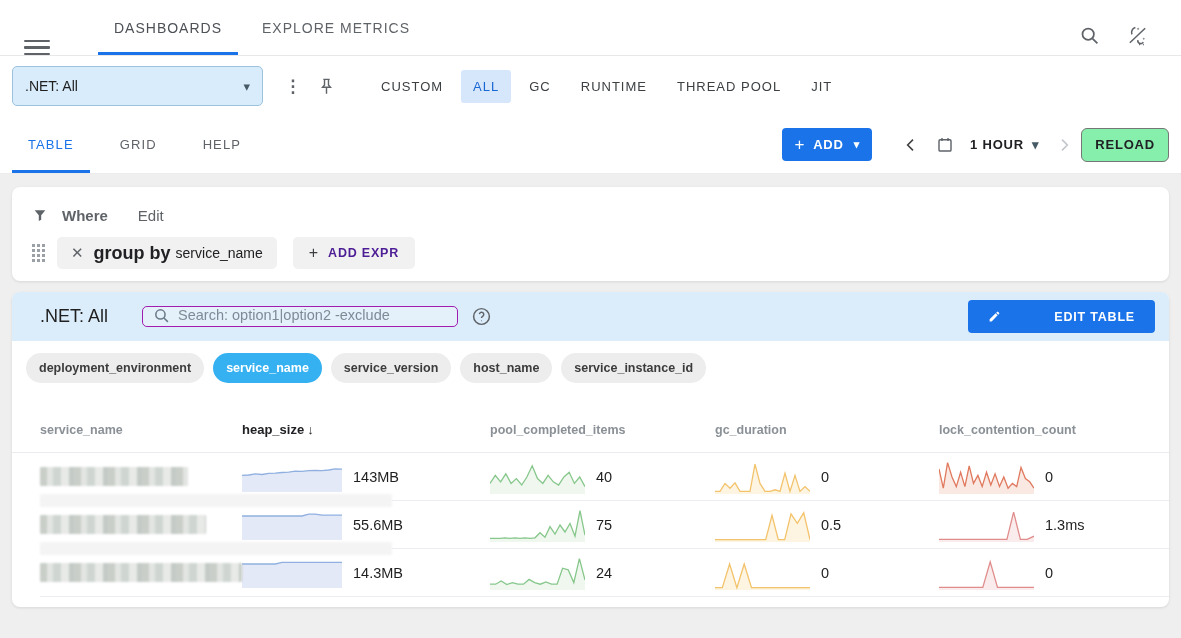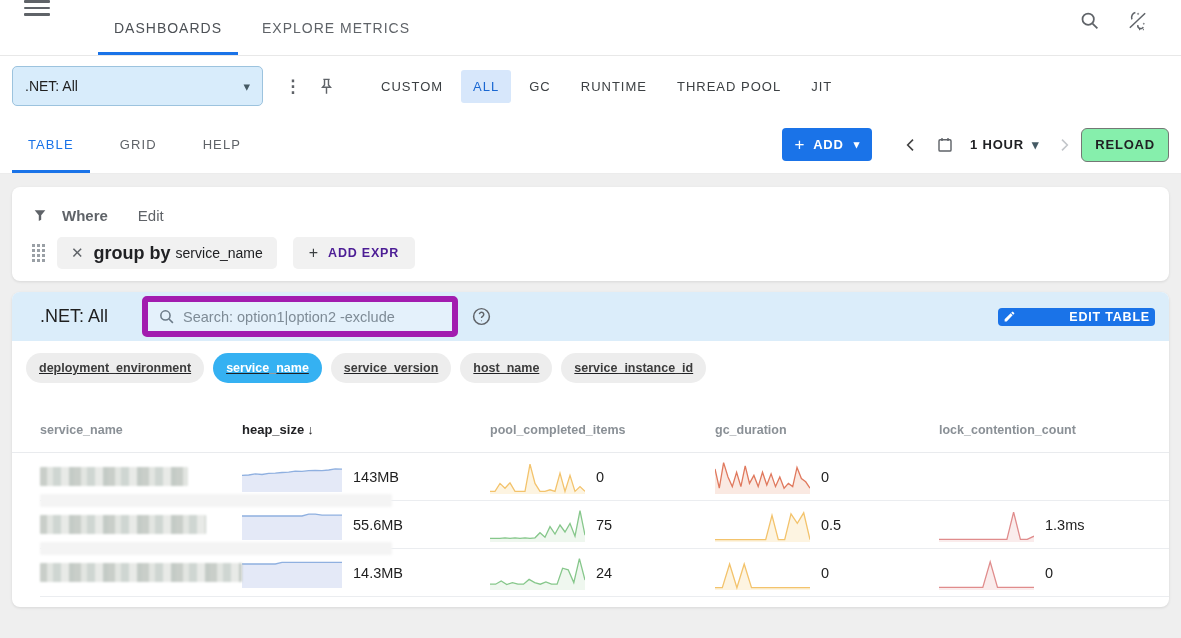--- a/index.html
+++ b/index.html
@@ -2,21 +2,21 @@
 <html><head>
 <meta charset="utf-8">
 <style>
   * { margin:0; padding:0; box-sizing:border-box; }
   html,body { width:1181px; height:638px; overflow:hidden; }
   body { font-family:"Liberation Sans", sans-serif; background:#efefef; color:#202124; }
 
   
   .white-head { background:#fff; }
 
-  .topbar { height:56px; display:flex; align-items:flex-start; border-bottom:1px solid #e8e8e8; padding:0 24px; }
+  .topbar { height:56px; display:flex; align-items:flex-end; border-bottom:1px solid #e8e8e8; padding:0 24px; }
   .hamburger { width:26px; display:flex; flex-direction:column; gap:4px; cursor:pointer; margin-right:48px; }
   .hamburger span { height:2.5px; background:#5f6368; border-radius:1px; }
   .top-tabs { display:flex; height:100%; }
   .top-tab { display:flex; align-items:center; padding:0 16px; margin-right:8px; font-size:14px; font-weight:500;
              letter-spacing:1px; color:#5f6368; border-bottom:3px solid transparent; padding-top:3px; cursor:pointer; }
   .top-tab.active { border-bottom-color:#1a73e8; color:#4d5156; }
   .top-spacer { flex:1; }
   .icon-btn { width:40px; height:40px; display:flex; align-items:center; justify-content:center; cursor:pointer; color:#5f6368; }
   .icon-btn + .icon-btn { margin-left:8px; }
 
@@ -69,33 +69,33 @@
   .expr-chip .x { color:#5f6368; font-size:15px; margin-right:10px; }
   .expr-chip .bold { font-weight:700; font-size:18px; color:#202124; }
   .expr-chip .plain { font-weight:400; font-size:14px; color:#202124; margin-left:5px; }
   .addexpr-chip { display:flex; align-items:center; background:#f1f1f1; border-radius:5px; height:32px; padding:0 16px; cursor:pointer; }
   .addexpr-chip .plus { font-size:16px; color:#3c4043; margin-right:10px; font-weight:400; }
   .addexpr-chip .lbl { font-size:12.5px; font-weight:700; letter-spacing:0.8px; color:#4c1d95; }
 
   
   .tc-header { background:#dbedfa; border-radius:8px 8px 0 0; height:49px; display:flex; align-items:center; padding:0 14px 0 28px; }
   .tc-title { font-size:18px; color:#1f1f1f; margin-right:34px; }
-  .search-box { width:316px; height:41px; border:6px solid #a21caf; border-radius:5px; display:flex; align-items:center;
+  .search-box { width:316px; height:21px; border:1px solid #a21caf; border-radius:5px; display:flex; align-items:flex-start;
                 padding:0 10px; background:rgba(255,255,255,0.25); }
   .search-box input { border:none; outline:none; background:transparent; flex:1; font-size:14.5px; color:#333;
                       font-family:inherit; margin-left:8px; }
   .search-box input::placeholder { color:#7e8b96; }
   .help-btn { width:34px; height:34px; margin-left:6px; display:flex; align-items:center; justify-content:center;
               color:#5f6368; cursor:pointer; }
   .tc-spacer { flex:1; }
-  .edit-table-btn { background:#1a73e8; border:none; color:#fff; height:18px; border-radius:4px; display:flex; align-items:center;
-                    padding:0 5px; font-size:12.5px; font-weight:700; letter-spacing:0.8px; cursor:pointer; font-family:inherit;gap:44px; }
+  .edit-table-btn { background:#1a73e8; border:none; color:#fff; height:33px; border-radius:4px; display:flex; align-items:center;
+                    padding:0 20px; font-size:12.5px; font-weight:700; letter-spacing:0.8px; cursor:pointer; font-family:inherit;gap:44px; }
   .edit-table-btn svg { margin-right:9px; }
 
-  .attr-chips { display:flex; align-items:center; padding:12px 14px;text-decoration:underline; }
+  .attr-chips { display:flex; align-items:center; padding:12px 14px; }
   .attr-chip { height:30px; border-radius:15px; background:#ededed; color:#3c3c3c; font-size:12.5px; font-weight:700;
                display:flex; align-items:center; padding:0 13px; margin-right:9px; cursor:pointer; }
   .attr-chip.active { background:#35b1f2; color:#fff; }
 
   .t-grid-head, .t-row { display:grid; grid-template-columns:202px 248px 225px 224px 1fr; align-items:center; }
   .t-grid-head { height:46px; margin-top:12px; padding-left:28px; border-bottom:1px solid #e9ebee; }
   .th { font-size:12.5px; font-weight:600; color:#8a9096; }
   .th.sorted { font-weight:700; color:#202124; font-size:13px; }
   .th .arrow { font-weight:700; margin-left:3px; font-size:13px; }
   .t-rows { padding-left:28px; padding-bottom:10px; }
@@ -296,20 +296,27 @@
           </div>
           <div class="metric-cell">
             <svg width="100" height="30" viewBox="0 0 100 30">
               <polygon points="0,30 0.0,13.3 6.7,13.0 13.3,11.9 20.0,12.5 26.7,11.4 33.3,11.1 40.0,10.5 46.7,10.2 53.3,9.1 60.0,9.4 66.7,8.6 73.3,8.3 80.0,8.6 86.7,8.0 93.3,6.9 100.0,7.2 100,30" fill="#e4e9f7"></polygon>
               <polyline points="0.0,13.3 6.7,13.0 13.3,11.9 20.0,12.5 26.7,11.4 33.3,11.1 40.0,10.5 46.7,10.2 53.3,9.1 60.0,9.4 66.7,8.6 73.3,8.3 80.0,8.6 86.7,8.0 93.3,6.9 100.0,7.2" fill="none" stroke="#8fb0e0" stroke-width="1.3"></polyline>
             </svg>
             <span class="mval">143MB</span>
           </div>
           <div class="metric-cell">
             <svg width="95" height="34" viewBox="0 0 95 34">
+              <polygon points="0,34 0.0,23.4 5.3,15.4 10.6,21.8 15.8,13.8 21.1,23.4 26.4,18.6 31.7,25.0 36.9,17.0 42.2,5.8 47.5,18.6 52.8,23.4 58.1,15.4 63.3,21.8 68.6,25.0 73.9,17.0 79.2,12.2 84.4,23.4 89.7,17.0 95.0,26.6 95,34" fill="#eff7ef"></polygon>
+              <polyline points="0.0,23.4 5.3,15.4 10.6,21.8 15.8,13.8 21.1,23.4 26.4,18.6 31.7,25.0 36.9,17.0 42.2,5.8 47.5,18.6 52.8,23.4 58.1,15.4 63.3,21.8 68.6,25.0 73.9,17.0 79.2,12.2 84.4,23.4 89.7,17.0 95.0,26.6" fill="none" stroke="#86c78b" stroke-width="1.3"></polyline>
+            </svg>
+            <span class="mval">40</span>
+          </div>
+          <div class="metric-cell">
+            <svg width="95" height="34" viewBox="0 0 95 34">
               <polygon points="0,34 0.0,31.4 5.0,31.4 10.0,23.4 15.0,28.2 20.0,22.8 25.0,31.4 30.0,31.4 35.0,31.4 40.0,4.2 45.0,23.4 50.0,31.4 55.0,31.4 60.0,29.8 65.0,31.4 70.0,13.2 75.0,31.4 80.0,15.4 85.0,31.4 90.0,26.6 95.0,31.4 95,34" fill="#fdf4e1"></polygon>
               <polyline points="0.0,31.4 5.0,31.4 10.0,23.4 15.0,28.2 20.0,22.8 25.0,31.4 30.0,31.4 35.0,31.4 40.0,4.2 45.0,23.4 50.0,31.4 55.0,31.4 60.0,29.8 65.0,31.4 70.0,13.2 75.0,31.4 80.0,15.4 85.0,31.4 90.0,26.6 95.0,31.4" fill="none" stroke="#f3c36c" stroke-width="1.3"></polyline>
             </svg>
             <span class="mval">0</span>
           </div>
           <div class="metric-cell">
             <svg width="95" height="34" viewBox="0 0 95 34">
               <polygon points="0,34 0.0,9.0 4.3,28.2 8.6,2.6 13.0,17.0 17.3,26.6 21.6,12.2 25.9,26.6 30.2,5.8 34.5,23.4 38.9,15.4 43.2,26.6 47.5,12.2 51.8,25.0 56.1,13.8 60.5,26.6 64.8,17.0 69.1,28.2 73.4,23.4 77.7,26.6 82.0,7.4 86.4,18.6 90.7,21.8 95.0,28.2 95,34" fill="#fae9e2"></polygon>
               <polyline points="0.0,9.0 4.3,28.2 8.6,2.6 13.0,17.0 17.3,26.6 21.6,12.2 25.9,26.6 30.2,5.8 34.5,23.4 38.9,15.4 43.2,26.6 47.5,12.2 51.8,25.0 56.1,13.8 60.5,26.6 64.8,17.0 69.1,28.2 73.4,23.4 77.7,26.6 82.0,7.4 86.4,18.6 90.7,21.8 95.0,28.2" fill="none" stroke="#e0795e" stroke-width="1.3"></polyline>
             </svg>

